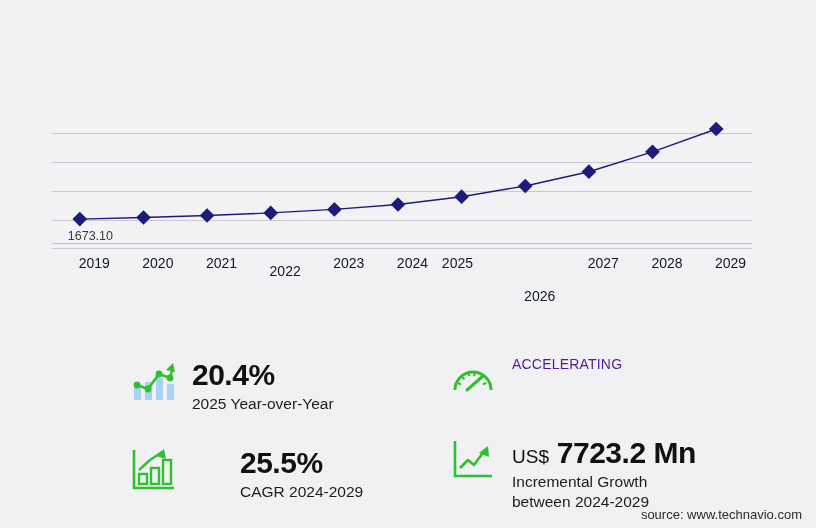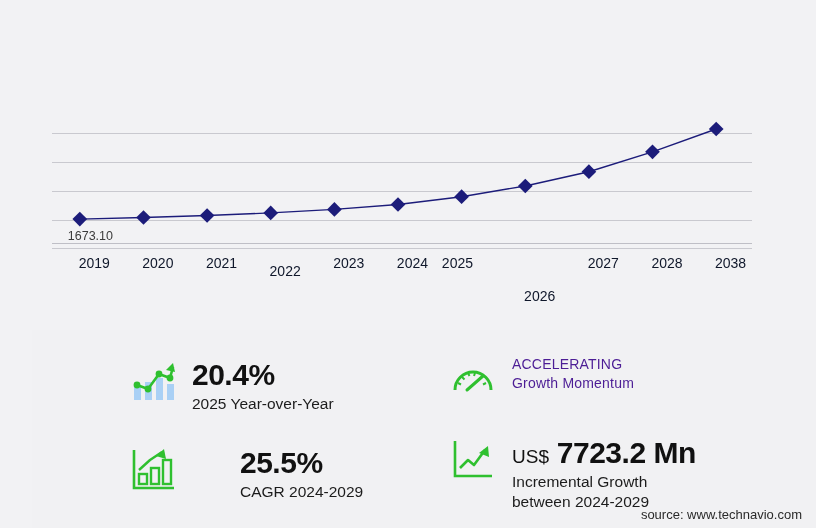--- a/index.html
+++ b/index.html
@@ -183,21 +183,21 @@
       <div class="x-tick" style="left: 49.8182px;">2019</div>
       <div class="x-tick" style="left: 113.455px;">2020</div>
       <div class="x-tick" style="left: 177.091px;">2021</div>
       <div class="x-tick" style="left: 240.727px; margin-top: 8px;">2022</div>
       <div class="x-tick" style="left: 304.364px;">2023</div>
       <div class="x-tick" style="left: 368px;">2024</div>
       <div class="x-tick" style="left: 413px;">2025</div>
       <div class="x-tick" style="left: 495.273px; margin-top: 33px;">2026</div>
       <div class="x-tick" style="left: 558.909px;">2027</div>
       <div class="x-tick" style="left: 622.545px;">2028</div>
-      <div class="x-tick" style="left: 686.182px;">2038</div>
+      <div class="x-tick" style="left: 686.182px;">2029</div>
     </div>
 
   <div id="stats-panel">
 
     <div class="stat" id="stat-yoy">
       <div class="stat-icon">
         <svg viewBox="0 0 46 46" width="46" height="46">
           <rect x="4" y="28" width="7" height="14" fill="#a9d0f5"></rect>
           <rect x="15" y="24" width="7" height="18" fill="#a9d0f5"></rect>
           <rect x="26" y="20" width="7" height="22" fill="#a9d0f5"></rect>
@@ -241,21 +241,20 @@
           <line x1="12" y1="23" x2="14.5" y2="25.5" stroke="#2fc02f" stroke-width="2"></line>
           <line x1="18" y1="19" x2="19.5" y2="22" stroke="#2fc02f" stroke-width="2"></line>
           <line x1="25" y1="19" x2="24" y2="22" stroke="#2fc02f" stroke-width="2"></line>
           <line x1="31" y1="23" x2="29" y2="25.5" stroke="#2fc02f" stroke-width="2"></line>
           <line x1="36" y1="29" x2="33" y2="30.5" stroke="#2fc02f" stroke-width="2"></line>
           <line x1="17" y1="36" x2="33" y2="22" stroke="#2fc02f" stroke-width="3" stroke-linecap="round"></line>
         </svg>
       </div>
       <div class="stat-text">
         <div class="stat-caps">ACCELERATING</div>
-        <div class="stat-caps">Growth Momentum</div>
       </div>
     </div>
 
     <div class="stat" id="stat-inc">
       <div class="stat-icon">
         <svg viewBox="0 0 46 46" width="46" height="46">
           <path d="M5 5 L5 40 L42 40" fill="none" stroke="#2fc02f" stroke-width="2.6"></path>
           <polyline points="10,32 18,24 24,29 35,14" fill="none" stroke="#2fc02f" stroke-width="2.6" stroke-linejoin="round"></polyline>
           <polygon points="38,10 39,21 29,17" fill="#2fc02f"></polygon>
         </svg>

